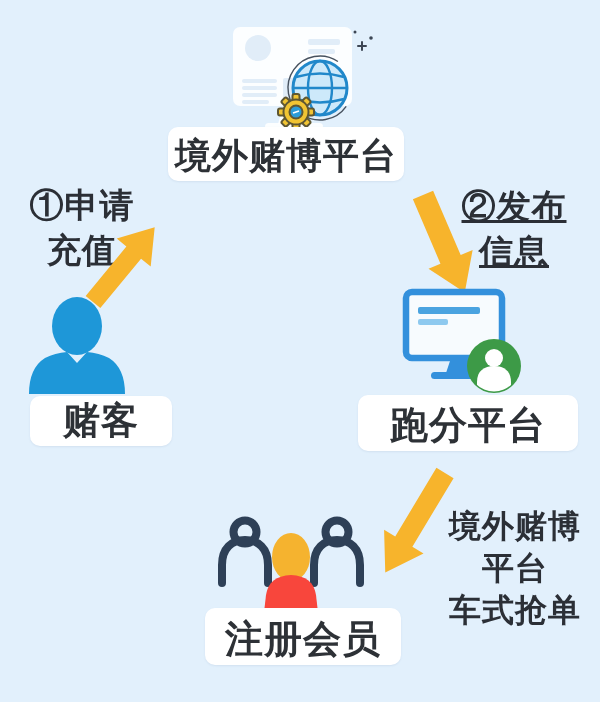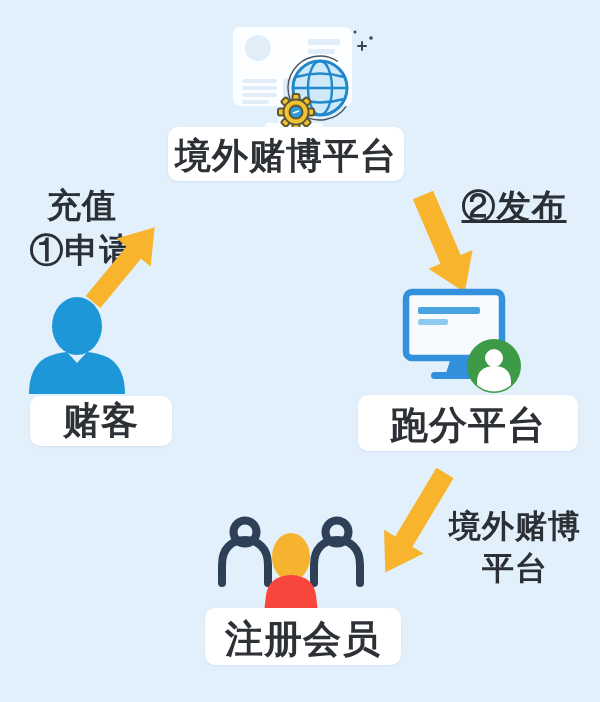--- a/index.html
+++ b/index.html
@@ -90,28 +90,30 @@
       <circle cx="146" cy="20" r="1.8" fill="#3d4654" stroke="none"></circle>
       <circle cx="130" cy="14" r="1.5" fill="#3d4654" stroke="none"></circle>
     </g>
   </svg>
 
   <div class="pill pill-overseas">
     <span>境外赌博平台</span>
   </div>
 
   <div class="step step1">
+    <div>①申请</div>
     <div>充值</div>
-    <div>①申请</div>
   </div>
   <div class="step step2">
     <div>②发布</div>
+    <div>信息</div>
   </div>
   <div class="step step3">
     <div>境外赌博平台</div>
+    <div>车式抢单</div>
   </div>
 
   <svg style="left:0; top:0;" width="600" height="702" viewBox="0 0 600 702">
     <polygon points="0,-9.5 64,-9.5 64,-22 97,0 64,22 64,9.5 0,9.5" fill="#f7b42c" transform="translate(93,302) rotate(-50.5)"></polygon>
     <polygon points="0,-11 70,-11 70,-24 106,0 70,24 70,11 0,11" fill="#f7b42c" transform="translate(423,195) rotate(66.8)"></polygon>
     <polygon points="0,-10 80,-10 80,-23 116,0 80,23 80,10 0,10" fill="#f7b42c" transform="translate(445,473) rotate(121)"></polygon>
   </svg>
 
   <svg style="left:25px; top:296px;" width="108" height="100" viewBox="0 0 108 100">
     <ellipse cx="52" cy="30" rx="25" ry="29" fill="#1e97d8"></ellipse>

